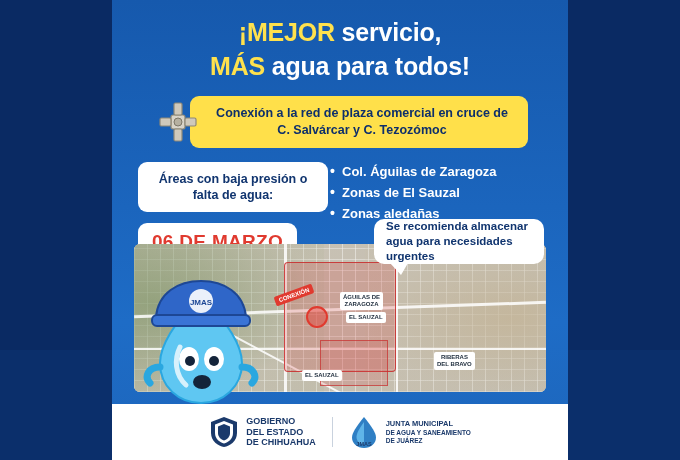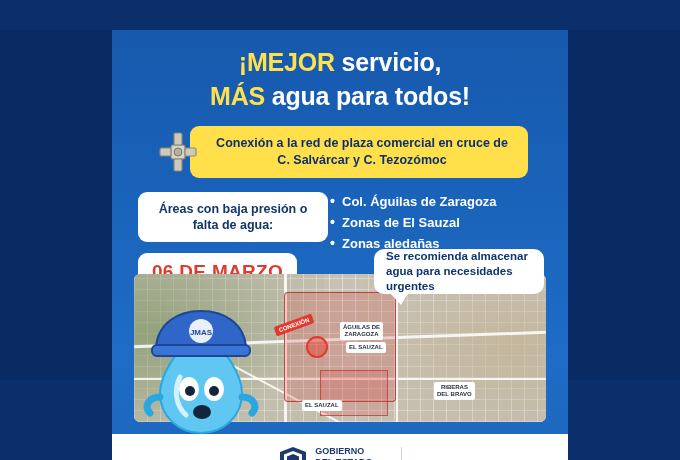--- a/index.html
+++ b/index.html
@@ -11,21 +11,20 @@
     width: 680px;
     height: 460px;
     overflow: hidden;
     font-family: "Liberation Sans", sans-serif;
   }
   .screen {
     position: relative;
     width: 680px;
     height: 350px;
     background: #ec4899;
-    margin-top: 30px;
   }
   
   .rail-left, .rail-right {
     position: absolute;
     top: 0;
     bottom: 0;
     width: 112px;
     background: #0a2a63;
   }
   .rail-left { left: 0; }
@@ -440,16 +439,25 @@
         <svg width="30" height="32" viewBox="0 0 30 32">
           <path d="M15 1 L28 6 V17 C28 25 21 30 15 31 C9 30 2 25 2 17 V6 Z" fill="#1b3a6b"></path>
           <path d="M15 5 L24 8.5 V17 C24 23 19 26.5 15 27.5 C11 26.5 6 23 6 17 V8.5 Z" fill="#ffffff"></path>
           <path d="M15 8 L21 10.5 V17 C21 21 18 23.5 15 24.5 C12 23.5 9 21 9 17 V10.5 Z" fill="#1b3a6b"></path>
         </svg>
         <div class="gob-text">GOBIERNO
 DEL ESTADO
 DE CHIHUAHUA</div>
       </div>
       <div class="divider"></div>
+      <div class="jmas">
+        <svg width="30" height="34" viewBox="0 0 30 34">
+          <path d="M15 2 C 7 12, 3 18, 3 22.5 C 3 28.5, 8.4 33, 15 33 C 21.6 33, 27 28.5, 27 22.5 C 27 18, 23 12, 15 2 Z" fill="#2f7fc4"></path>
+          <path d="M15 7 C 10 14, 7.5 18.5, 7.5 22 C 7.5 26.5, 11 29.5, 15 29.5 Z" fill="#5fb4e8"></path>
+          <text x="15" y="31" font-size="5.5" font-family="Liberation Sans, sans-serif" font-weight="bold" fill="#1b3a6b" text-anchor="middle">JMAS</text>
+        </svg>
+        <div class="jmas-text"><span class="t1">JUNTA MUNICIPAL</span><br><span>DE AGUA Y SANEAMIENTO
+DE JUÁREZ</span></div>
+      </div>
     </div>
 
   </div>
 </div>
 
 </body></html>

